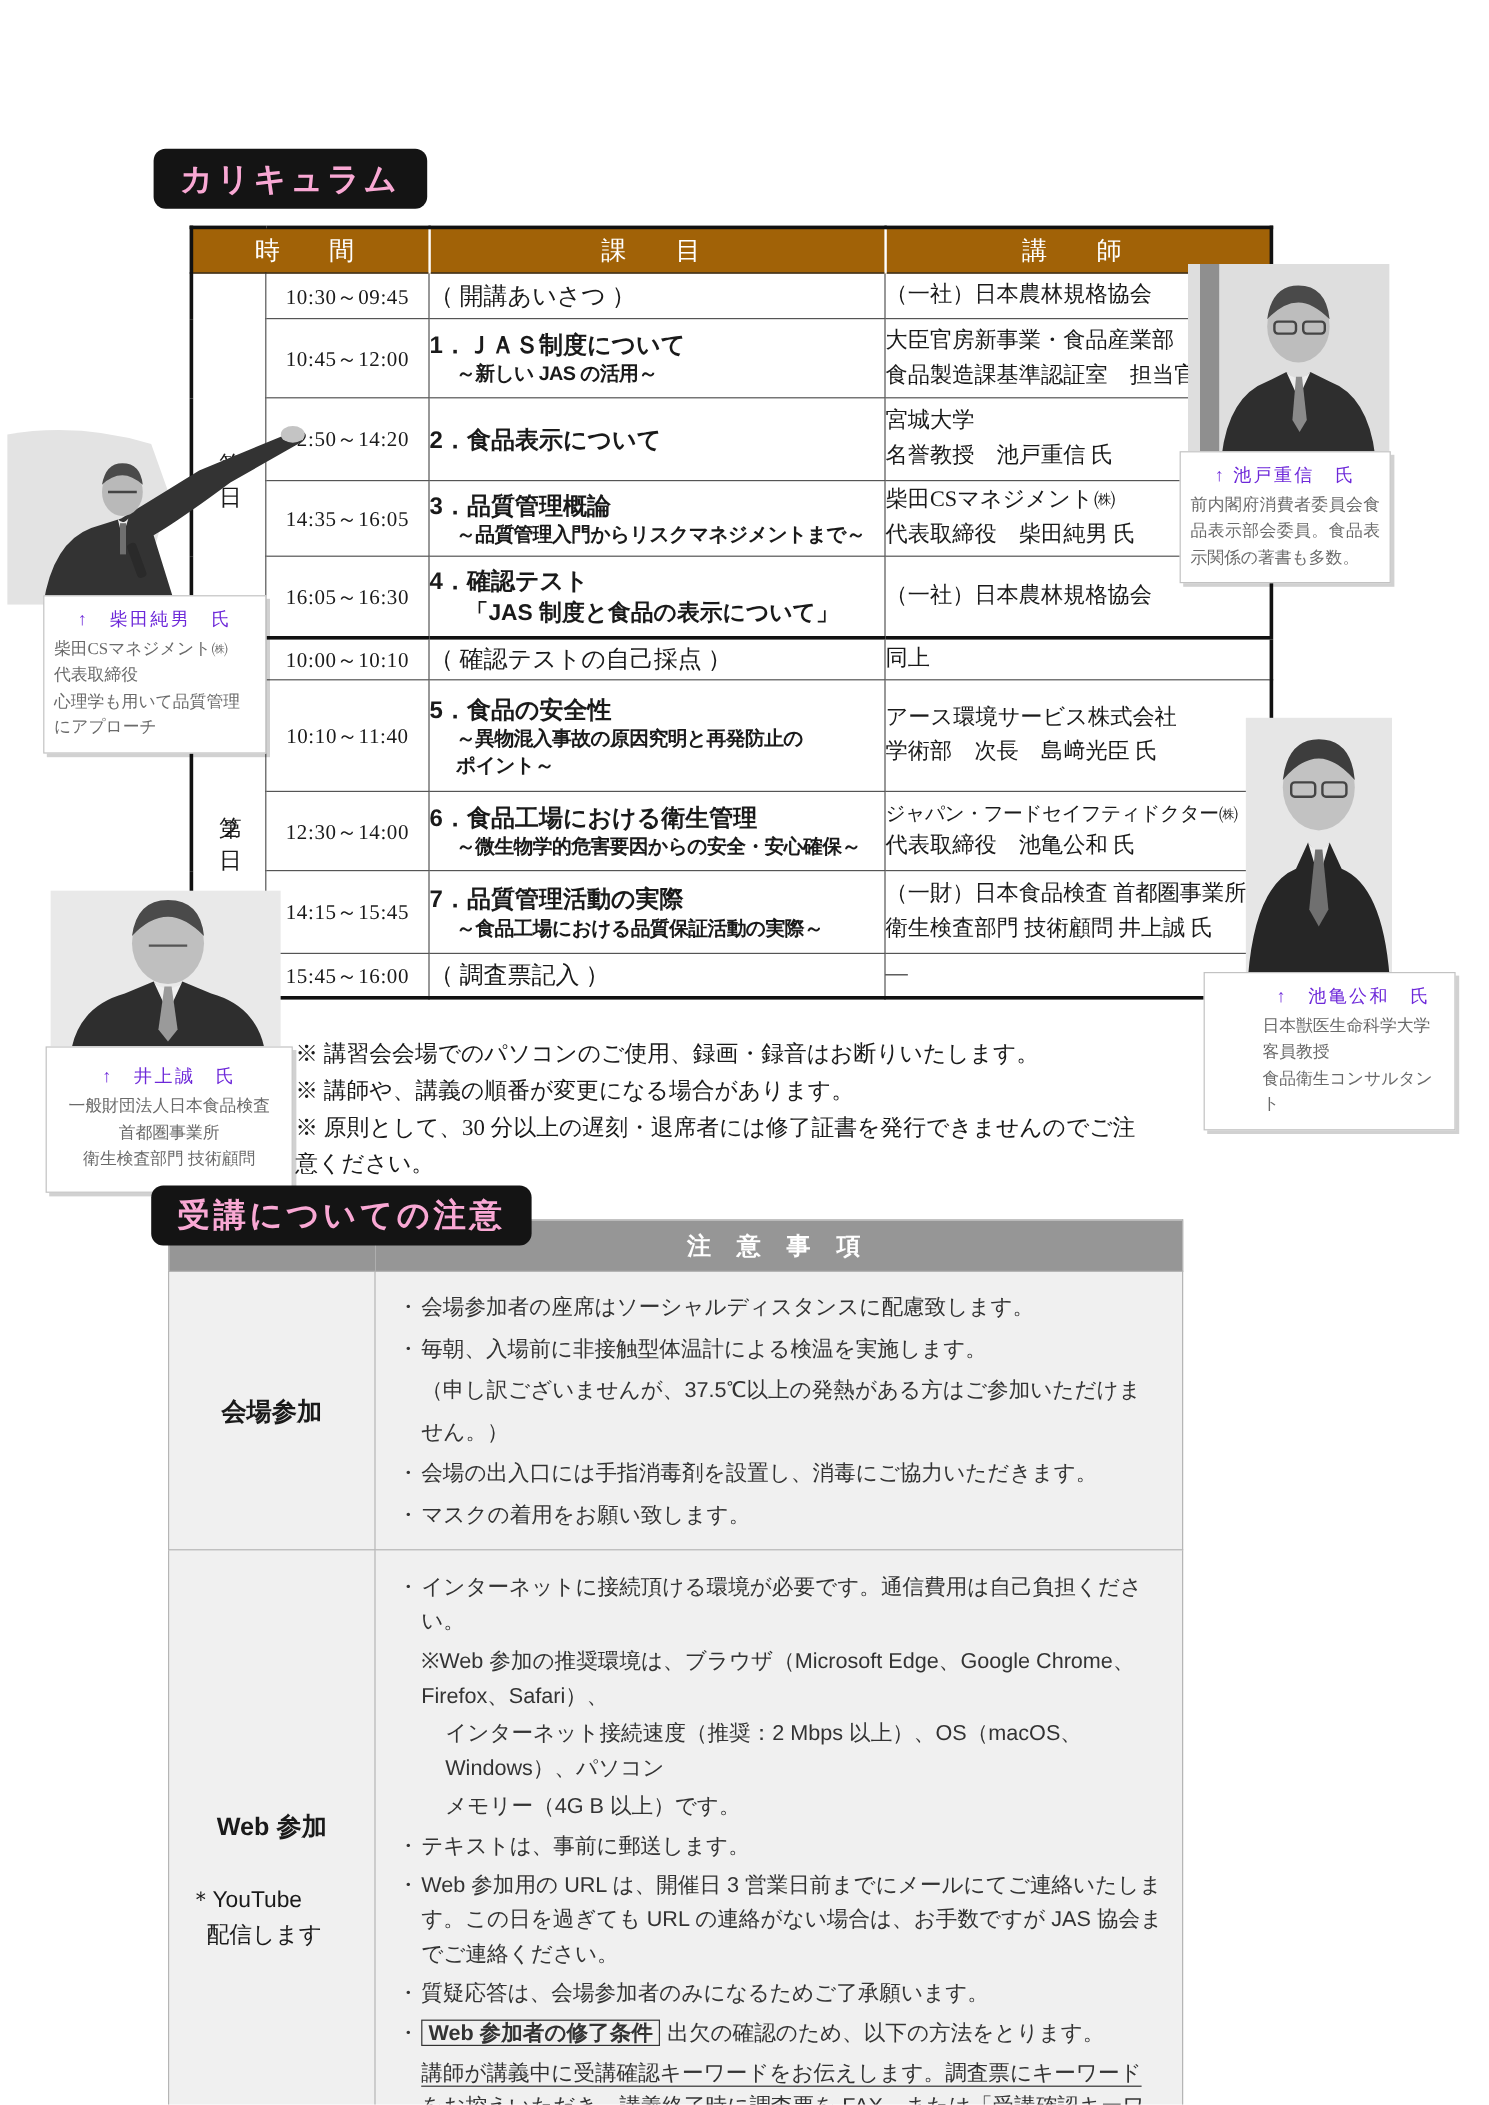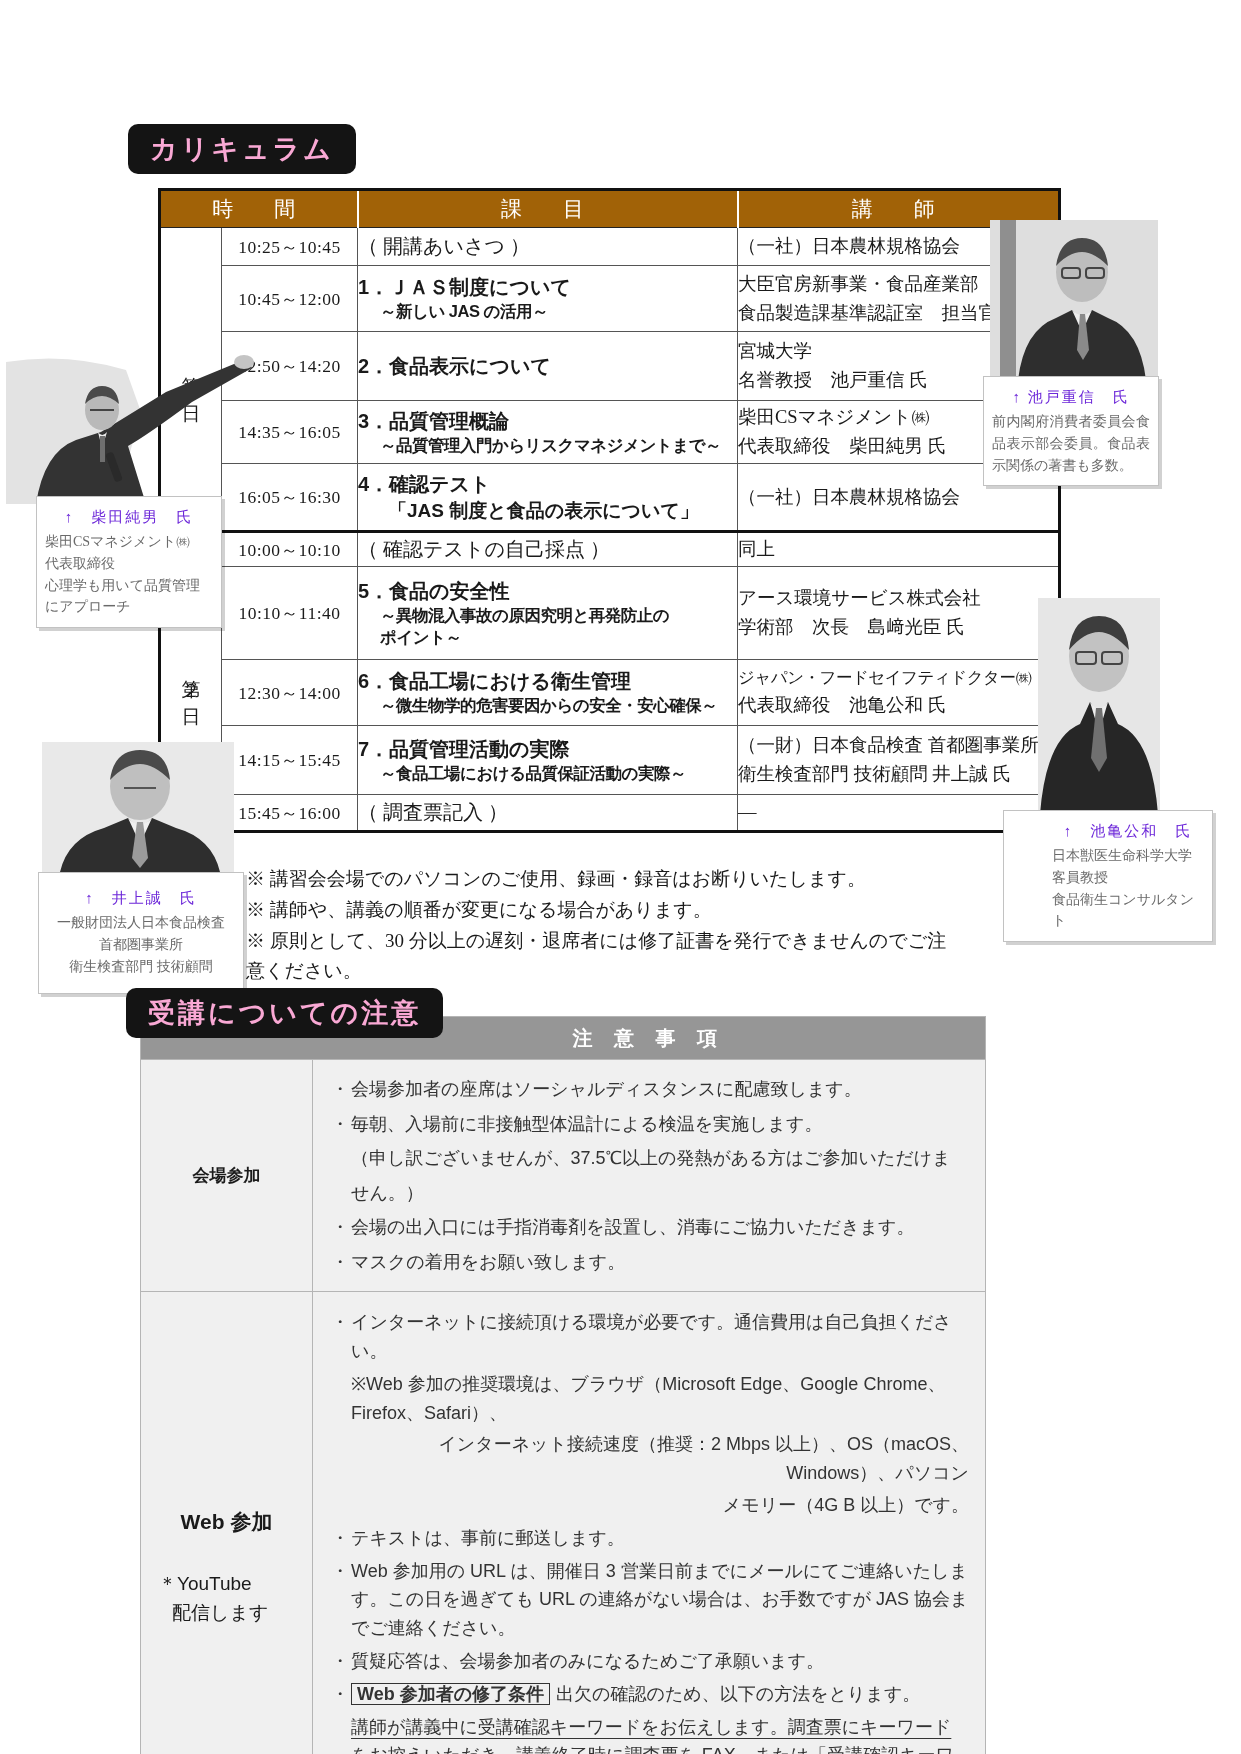--- a/index.html
+++ b/index.html
@@ -52,34 +52,34 @@
          line-height:1.62;z-index:6;}
 
   
   .att-wrap{position:absolute;left:140px;top:1016px;z-index:5;}
   table.att{border-collapse:collapse;table-layout:fixed;width:845px;border:1px solid #b5b5b5;}
   table.att th{background:#969696;height:40px;border:0;}
   th.att-title{color:#fff;font-family:"Liberation Sans",sans-serif;font-weight:bold;
                font-size:20px;letter-spacing:8px;border-left:2px solid #fff;}
   table.att td{background:#f0f0f0;border:1px solid #b5b5b5;vertical-align:middle;}
   td.att-label{text-align:center;}
-  .venue-label{font-family:"Liberation Sans",sans-serif;font-weight:bold;font-size:17px;}
+  .venue-label{font-family:"Liberation Sans",sans-serif;font-weight:bold;font-size:21px;}
   .web-label{font-family:"Liberation Sans",sans-serif;font-weight:bold;font-size:21px;
              text-align:center;margin-bottom:34px;}
   .web-sub{font-family:"Liberation Sans",sans-serif;font-size:19px;text-align:left;
            padding-left:16px;line-height:1.5;}
   td.att-content{padding:12px 16px 12px 18px;font-family:"Liberation Sans",sans-serif;
                  font-size:18px;color:#333;}
   .venue-content .b-line{line-height:1.92;}
   .web-content .b-line{line-height:1.6;margin:4px 0;}
   .b-line{display:flex;}
   .b-line .dot{flex:0 0 20px;}
   .b-line .b-text{flex:1;}
   .cont{padding-left:20px;line-height:1.6;margin:3px 0;}
-  .cont2{padding-left:40px;line-height:1.6;margin:3px 0;text-align:right;}
+  .cont2{padding-left:40px;line-height:1.6;margin:3px 0;}
   .venue-content .cont{line-height:1.92;margin:0;}
   .boxed{border:1.5px solid #333;padding:0 5px;font-weight:bold;margin-right:6px;}
   .uline{text-decoration:underline;text-underline-offset:5px;}
 </style>
 </head>
 <body>
 
 <div class="page">
 
   <div class="badge" style="left:128px;top:124px;">カリキュラム</div>
@@ -95,21 +95,21 @@
       <thead>
         <tr style="height:34px">
           <th colspan="2">時　間</th>
           <th>課　目</th>
           <th>講　師</th>
         </tr>
       </thead>
       <tbody>
         <tr style="height:38px">
           <td class="day" rowspan="5">第１日</td>
-          <td class="time">10:25～10:45</td>
+          <td class="time">10:30～09:45</td>
           <td class="subj">
               <div class="s-paren">（ 開講あいさつ ）</div>
             </td>
           <td class="lect">
               <div>（一社）日本農林規格協会</div>
             </td>
         </tr>
         <tr style="height:66px">
           <td class="time">10:45～12:00</td>
           <td class="subj">

